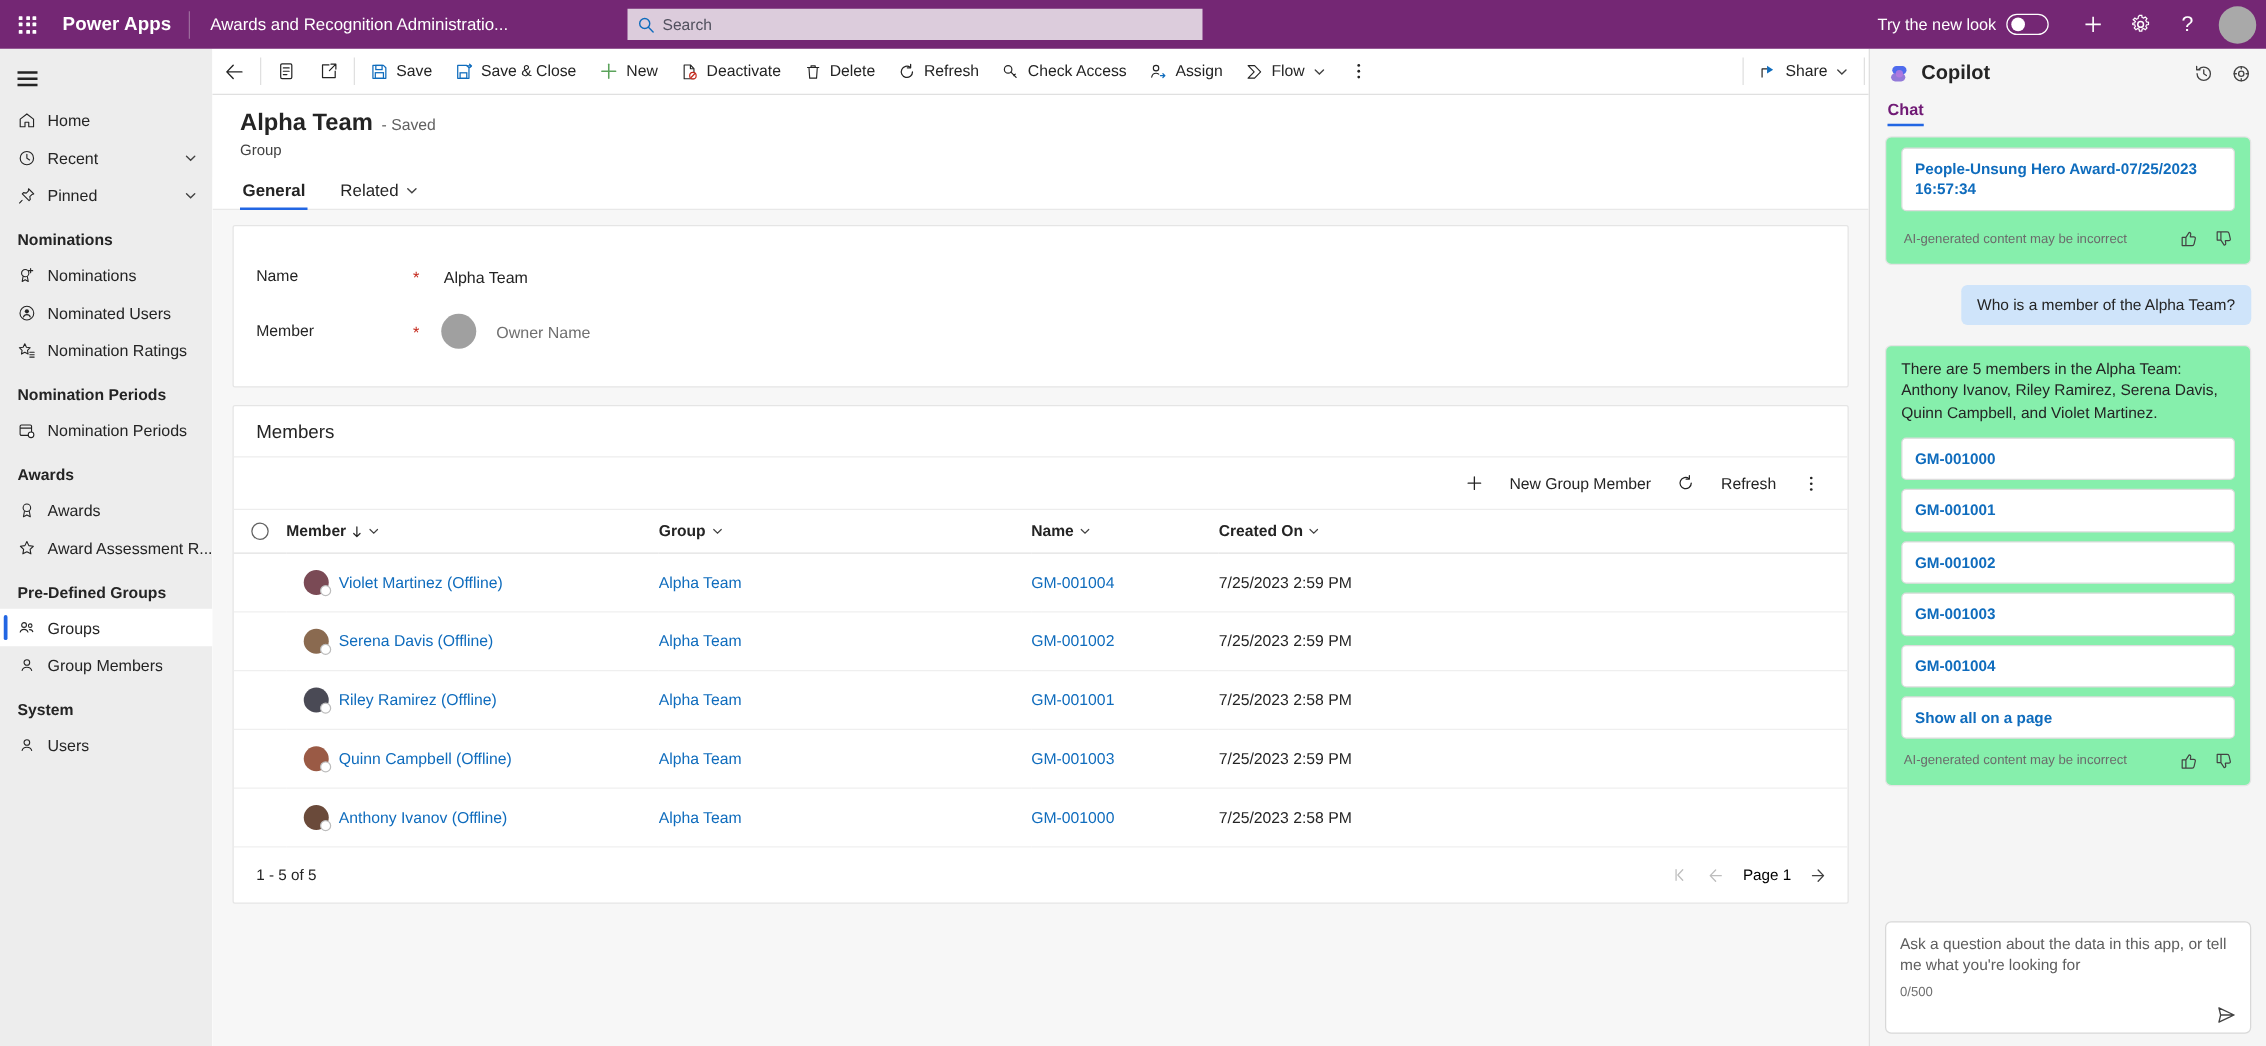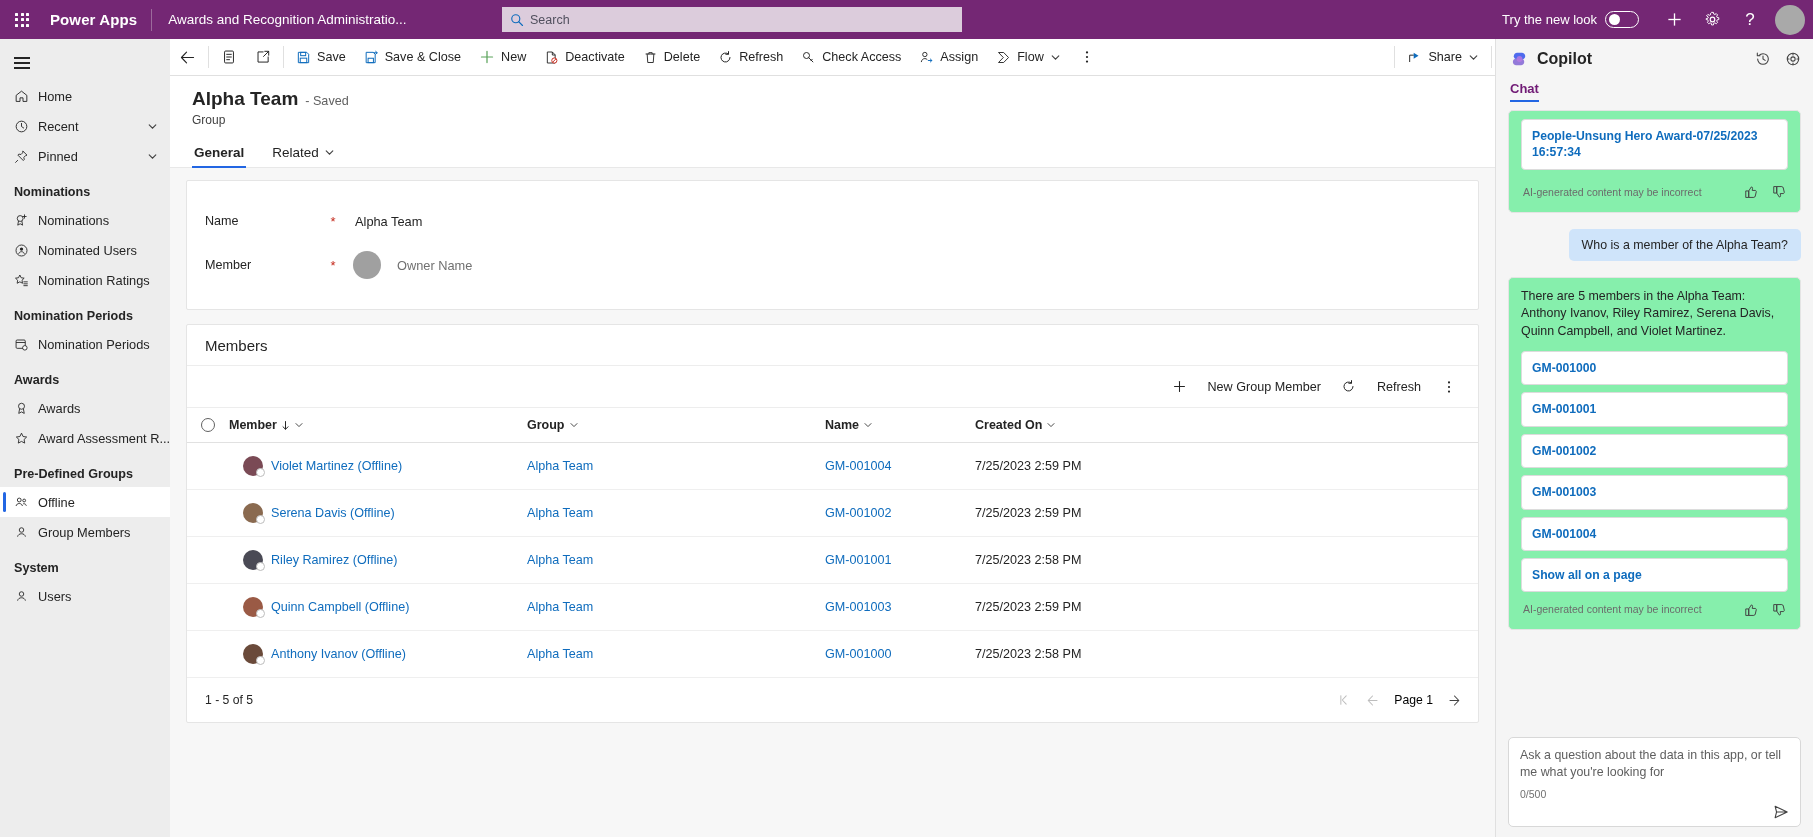--- a/index.html
+++ b/index.html
@@ -422,21 +422,21 @@
       <div class="navgroup">Pre-Defined Groups</div>
       <div class="navitem selected">
         <span class="nicon">
           <svg width="15" height="15" viewBox="0 0 18 18">
               <circle cx="6.3" cy="6" r="2.3" fill="none" stroke="#242424" stroke-width="1.05"></circle>
               <circle cx="12.2" cy="6.6" r="1.7" fill="none" stroke="#242424" stroke-width="1.05"></circle>
               <path d="M2.5 13.2c.4-2 1.9-3 3.8-3s3.4 1 3.8 3" fill="none" stroke="#242424" stroke-width="1.05"></path>
               <path d="M11 10.5c1.9-.3 3.4.6 3.8 2.4" fill="none" stroke="#242424" stroke-width="1.05"></path>
             </svg>
         </span>
-        <span class="ntext">Offline</span>
+        <span class="ntext">Groups</span>
       </div>
       <div class="navitem">
         <span class="nicon">
           <svg width="15" height="15" viewBox="0 0 18 18">
               <circle cx="9" cy="6" r="2.7" fill="none" stroke="#242424" stroke-width="1.05"></circle>
               <path d="M4.3 14c.5-2.3 2.4-3.5 4.7-3.5s4.2 1.2 4.7 3.5" fill="none" stroke="#242424" stroke-width="1.05"></path>
             </svg>
         </span>
         <span class="ntext">Group Members</span>
       </div>

